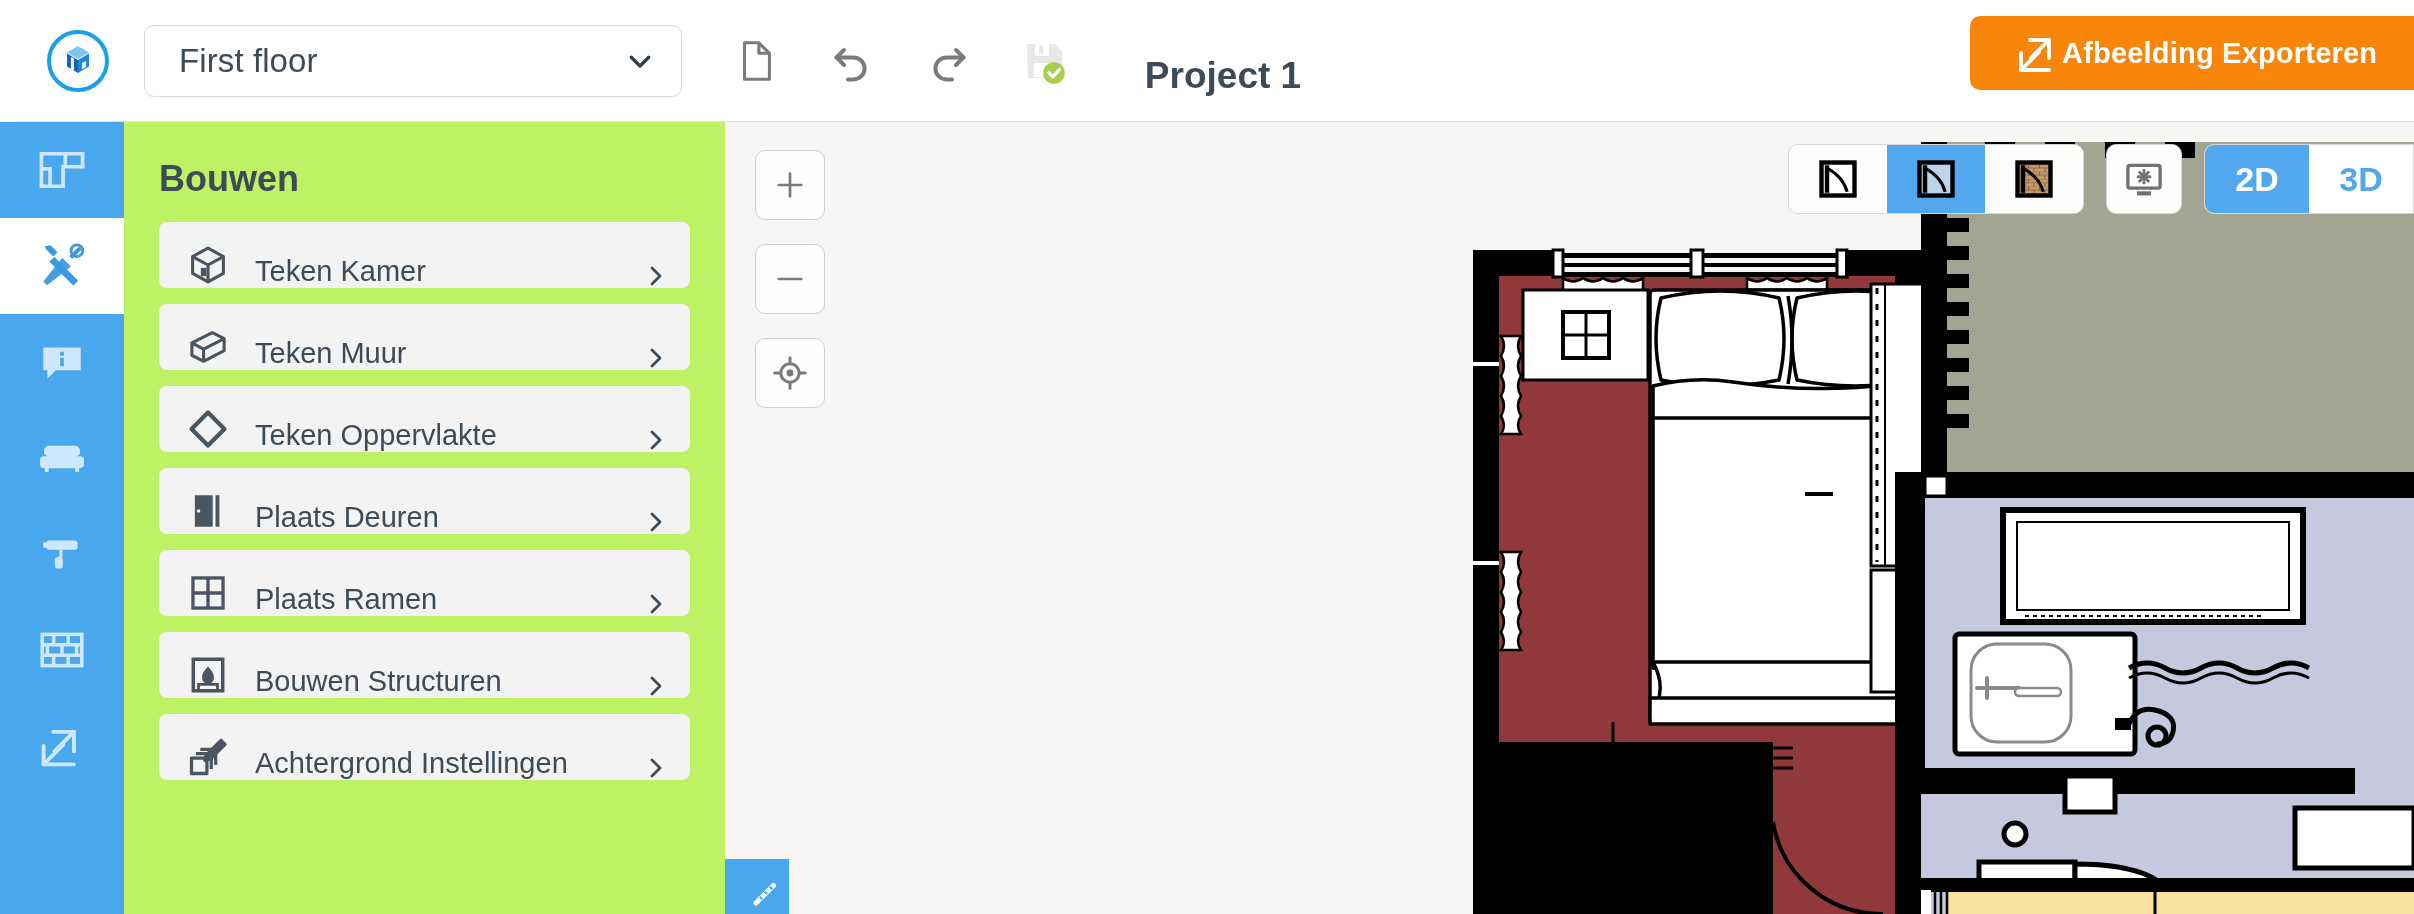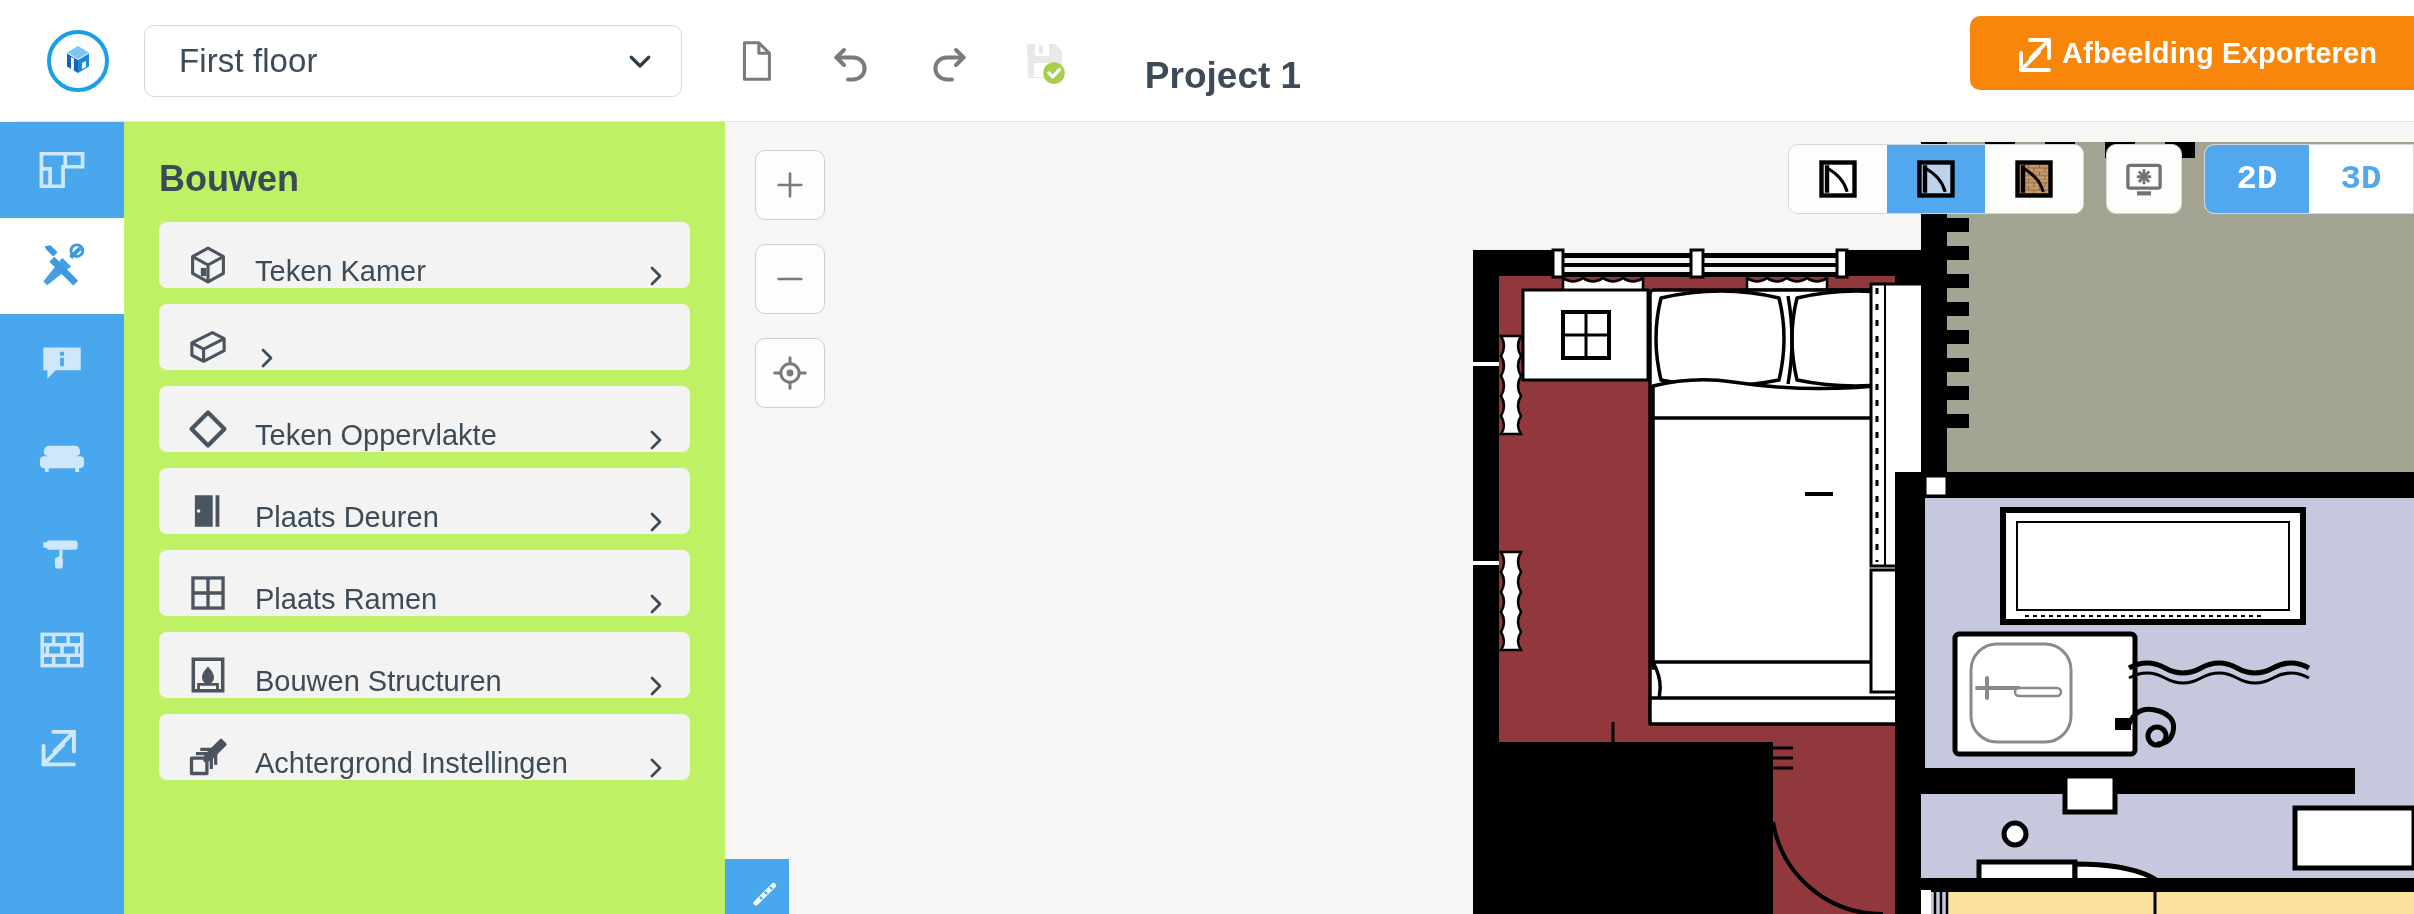--- a/index.html
+++ b/index.html
@@ -106,21 +106,21 @@
   }
   .menu-item .mi-label {
     flex: 1; font-size: 29px; color: #3c4b57;
   }
   .menu-item .mi-chev { width: 24px; height: 24px; color: #3c4b57; }
 
   
   .canvas {
     position: absolute; left: 725px; top: 122px;
     width: 1689px; height: 792px;
-    background: #f7f6f4; overflow: hidden; font-family: Liberation Mono, monospace;
+    background: #f7f6f4; overflow: hidden;
   }
 
   .zoom-stack {
     position: absolute; left: 30px; top: 28px;
     display: flex; flex-direction: column; gap: 24px; z-index: 6;
   }
   .zbtn {
     width: 70px; height: 70px;
     background: #fdfdfc; border: 1px solid #cfcfcf; border-radius: 10px;
     display: flex; align-items: center; justify-content: center;
@@ -326,20 +326,21 @@
         </svg>
     </div>
 
     <div class="menu-item">
       <span class="mi-icon">
         <svg width="44" height="44" viewBox="0 0 24 24" fill="none" stroke="currentColor" stroke-width="1.7" stroke-linejoin="round">
           <path d="M3.2 9.8L14.4 4.2l6.4 3.2v6.6l-11.2 5.8-6.4-3.3z"></path>
           <path d="M3.2 9.8l6.4 3.3 11.2-5.7M9.6 13.1v6.7"></path>
         </svg>
       </span>
+      <span class="mi-label">Teken Muur</span>
       <svg class="mi-chev" viewBox="0 0 24 24" fill="none" stroke="currentColor" stroke-width="2.7" stroke-linecap="round" stroke-linejoin="round">
           <polyline points="8,4 16,12 8,20"></polyline>
         </svg>
     </div>
 
     <div class="menu-item">
       <span class="mi-icon">
         <svg width="42" height="42" viewBox="0 0 24 24" fill="none" stroke="currentColor" stroke-width="2.4" stroke-linejoin="round">
           <rect x="12" y="2.6" width="13.3" height="13.3" transform="rotate(45 12 2.6)"></rect>
         </svg>

